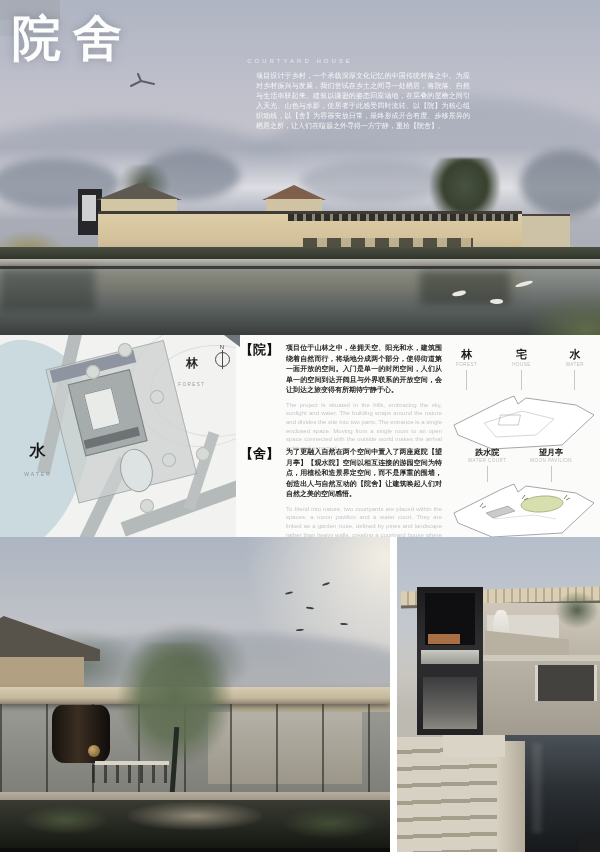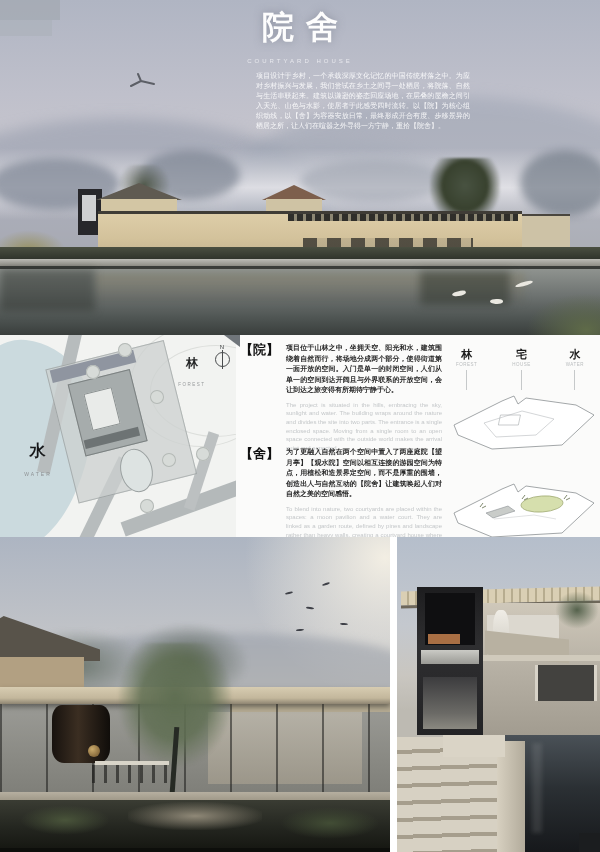--- a/index.html
+++ b/index.html
@@ -56,22 +56,22 @@
   .refl{position:absolute;left:95px;top:4px;width:430px;height:30px;filter:blur(3px);
     background:linear-gradient(180deg,rgba(132,128,107,.55),rgba(70,72,66,.15));}
   .refl2{position:absolute;left:0;top:0;width:95px;height:42px;background:rgba(40,44,40,.45);filter:blur(4px);}
   .refl3{position:absolute;left:420px;top:2px;width:90px;height:34px;background:rgba(42,48,40,.5);filter:blur(4px);}
   .crane{position:absolute;background:#eae8e1;border-radius:60% 40% 55% 45%;}
   .c1{left:452px;top:22px;width:14px;height:5px;transform:rotate(-8deg);}
   .c2{left:490px;top:30px;width:13px;height:5px;transform:rotate(4deg);}
   .c3{left:515px;top:13px;width:18px;height:4px;transform:rotate(-14deg);}
   .grassR{position:absolute;right:-12px;top:24px;width:86px;height:46px;
     background:radial-gradient(ellipse at 70% 80%,#5f6b49,rgba(95,107,73,0) 70%);}
-  #hero h1{position:absolute;left:0;top:6px;width:100%;margin:0;text-align:center;
-    font-family:"Liberation Serif","DejaVu Serif",serif;font-size:32px;font-weight:700;color:#fdfdfd;
+  #hero h1{position:absolute;left:0;top:6px;width:100%;margin:0;text-align:left;
+    font-family:"Liberation Serif","DejaVu Serif",serif;font-size:49px;font-weight:700;color:#fdfdfd;
     letter-spacing:12px;text-indent:12px;text-shadow:0 0 8px rgba(110,115,130,.55);}
   .subtitle{position:absolute;left:0;top:58px;width:100%;text-align:center;font-size:6px;
     letter-spacing:3px;color:rgba(250,250,252,.72);}
   .desc{position:absolute;left:256px;top:71px;width:214px;margin:0;font-size:7px;line-height:1.42;
     color:rgba(252,252,253,.94);text-align:justify;}
   .bird-svg{position:absolute;left:127px;top:72px;width:30px;height:20px;}
 
   
   #middle{position:absolute;left:0;top:335px;width:600px;height:202px;background:#fbfbfa;overflow:hidden;}
   #siteplan{position:absolute;left:0;top:0;width:236px;height:202px;background:#f2f3f1;overflow:hidden;}
@@ -335,20 +335,32 @@
           <span class="dg-cn">水</span>
           <span class="dg-en">WATER</span>
           <span class="lead"></span>
         </div>
       </div>
       <svg class="dg-svg top" viewBox="0 0 156 62">
         <polygon points="10,36 58,12 70,7 74,15 82,9 132,16 150,26 118,56 48,60 14,46" fill="#ffffff" stroke="#8b9093" stroke-width="0.8"></polygon>
         <polyline points="40,34 78,22 110,30 92,46 52,48 40,34" fill="none" stroke="#b7bbbd" stroke-width="0.6"></polyline>
         <rect x="62" y="26" width="20" height="10" fill="none" stroke="#a9adaf" stroke-width="0.6" transform="skewX(-12)"></rect>
       </svg>
+      <div class="dg-row bot">
+        <div class="dg-col">
+          <span class="dg-cn">跌水院</span>
+          <span class="dg-en">WATER COURT</span>
+          <span class="lead"></span>
+        </div>
+        <div class="dg-col">
+          <span class="dg-cn">望月亭</span>
+          <span class="dg-en">MOON PAVILION</span>
+          <span class="lead"></span>
+        </div>
+      </div>
       <svg class="dg-svg bot" viewBox="0 0 156 58">
         <polygon points="10,34 58,10 70,5 74,13 82,7 132,14 150,24 118,54 48,58 14,44" fill="#ffffff" stroke="#8b9093" stroke-width="0.8"></polygon>
         <polygon points="42,34 64,27 71,32 49,39" fill="#c9ccc9" stroke="#8b9093" stroke-width="0.6"></polygon>
         <ellipse cx="98" cy="25" rx="21" ry="8" fill="#d6dfad" stroke="#a3ad77" stroke-width="0.8" transform="rotate(-4 98 25)"></ellipse>
         <path d="M36 28 l3 -4 M38 29 l4 -2 M78 20 l3 -4 M80 21 l4 -2 M120 20 l3 -4 M122 21 l4 -2" stroke="#5f6b49" stroke-width="0.8" fill="none"></path>
         <polyline points="50,40 90,36 112,40" fill="none" stroke="#c2c5c6" stroke-width="0.5"></polyline>
       </svg>
     </div>
   </section>
 

